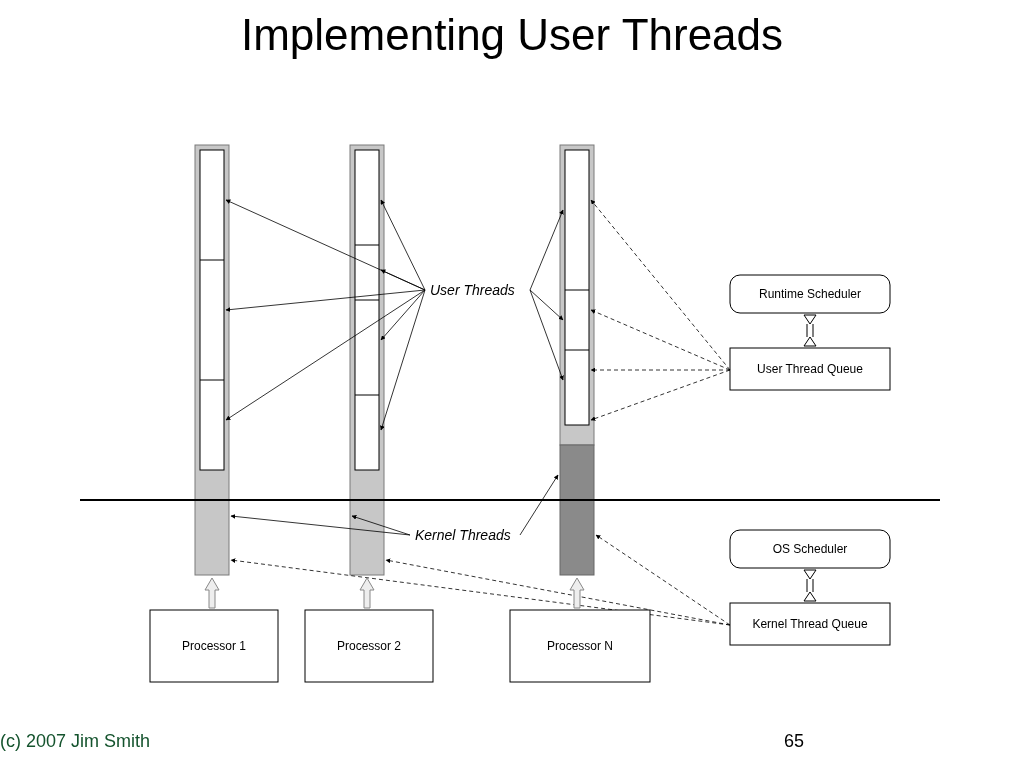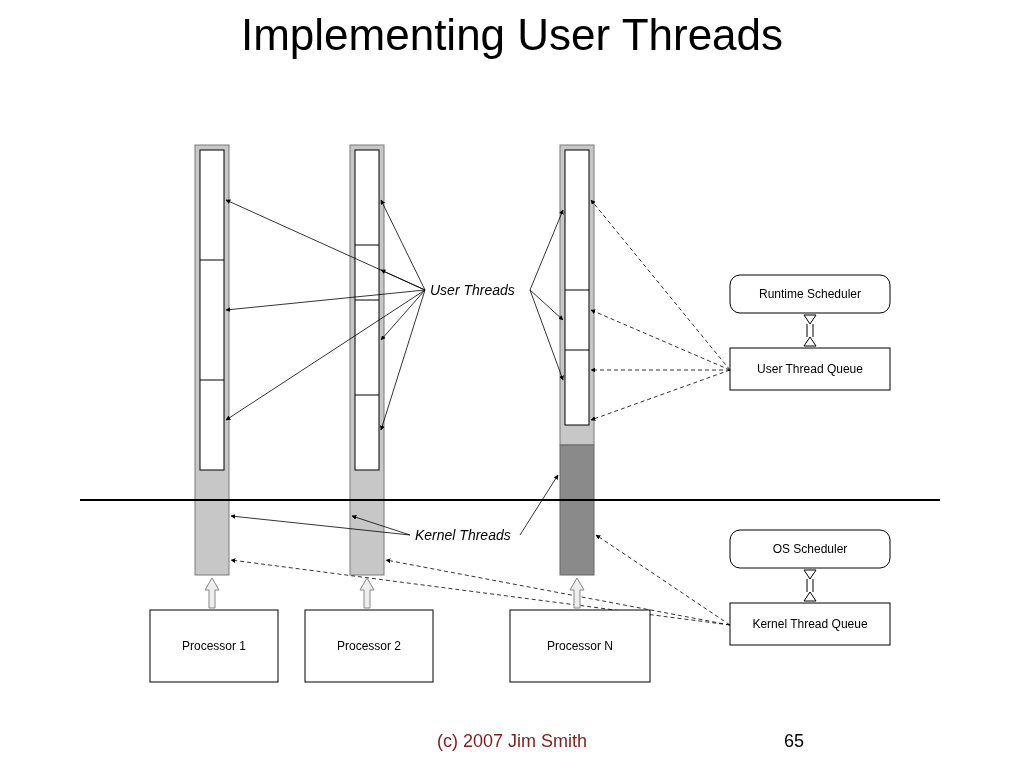--- a/index.html
+++ b/index.html
@@ -14,21 +14,21 @@
     position: absolute;
     left: 0; right: 0;
     top: 10px;
     text-align: center;
     font-size: 44px;
     color: #000;
   }
   svg { position: absolute; left: 0; top: 0; }
   .label-it { font-style: italic; font-size: 14px; }
   .box-label { font-size: 12px; }
-  .footer-c { position: absolute; left: 0; right: 0; bottom: 16px; text-align: center; color: #7f1d1d; font-size: 18px; }
+  .footer-c { position: absolute; left: 0; right: 0; bottom: 16px; text-align: left; color: #14532d; font-size: 18px; }
   .footer-pn { position: absolute; right: 220px; bottom: 16px; font-size: 18px; color: #000; }
 </style>
 </head>
 <body>
 
 <div class="title">Implementing User Threads</div>
 
 <svg width="1024" height="768">
   <defs>
     <marker id="arrow" viewBox="0 0 10 10" refX="9" refY="5" markerWidth="6" markerHeight="6" orient="auto-start-reverse">

